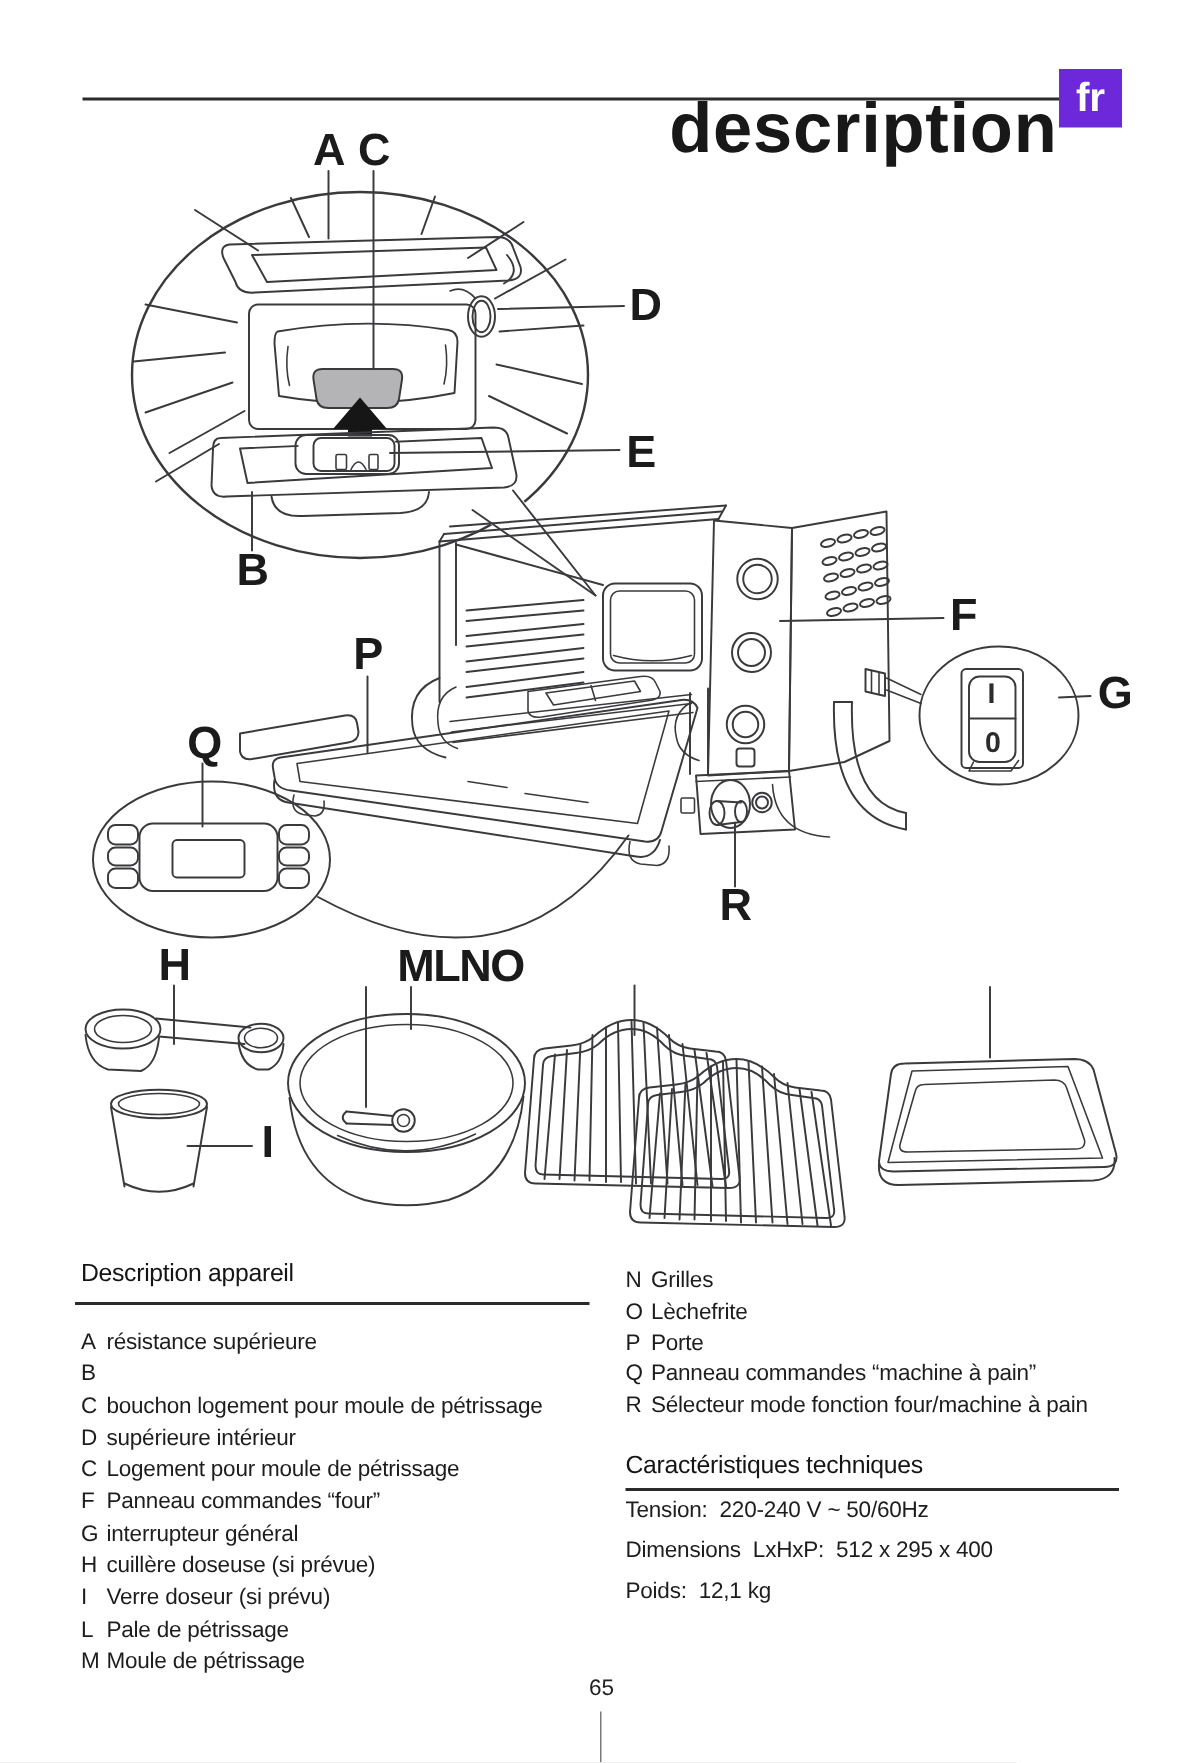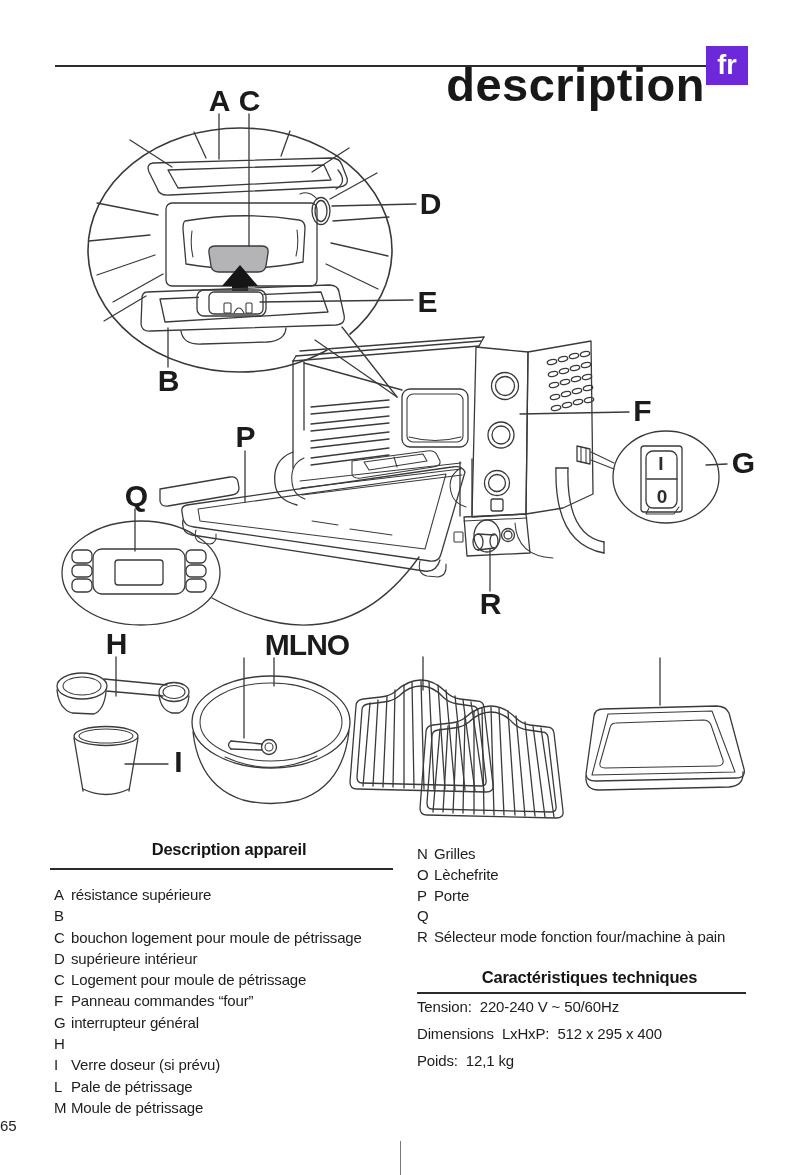--- a/index.html
+++ b/index.html
@@ -13,27 +13,27 @@
   .art{position:absolute;left:0;top:0;width:802px;height:1175px;}
   .art *{fill:none;stroke:#3a3a3d;stroke-width:1.3;stroke-linecap:round;stroke-linejoin:round;}
   .art .thin{stroke-width:1.05;}
   .art .fill-black{fill:#161616;stroke:none;}
   .art .fill-gray{fill:#b4b4b7;}
   .art .mask{fill:#ffffff;stroke:none;}
   .dl{position:absolute;transform:translate(-50%,-50%);font-weight:bold;font-size:30px;
       letter-spacing:-1px;color:#1b1b1b;line-height:1;white-space:nowrap;}
   .sw{position:absolute;transform:translate(-50%,-50%);font-weight:bold;font-size:19px;color:#2c2c2c;line-height:1;}
   .col{position:absolute;}
-  .sec-title{font-size:16.5px;font-weight:bold;letter-spacing:-.2px;margin:0;color:#151515;text-align:center;}
+  .sec-title{font-size:16.5px;font-weight:normal;letter-spacing:-.2px;margin:0;color:#151515;}
   .plist{margin-top:7px;}
   .prow{display:flex;font-size:15px;letter-spacing:-.15px;line-height:21.3px;}
   .prow .k{flex:0 0 17px;font-weight:normal;}
   .plist-r .prow{line-height:20.8px;}
   .spec-row{font-size:15px;letter-spacing:-.15px;line-height:27px;white-space:pre;}
-  .pageno{position:absolute;left:0;top:1117px;width:802px;text-align:left;font-size:15px;color:#222;}
+  .pageno{position:absolute;left:0;top:1117px;width:802px;text-align:center;font-size:15px;color:#222;}
   .cropmark{position:absolute;left:400px;top:1141px;width:1px;height:34px;background:#7a7a7a;}
 </style>
 </head>
 <body>
 
 <div class="page">
 
   <div class="hrule" style="left:55px;top:65px;width:693px;"></div>
   <h1 class="page-title">description</h1>
   <div class="lang-badge">fr</div>
@@ -339,20 +339,21 @@
       <div class="prow">
           <span class="k">F</span>
           <span>Panneau commandes “four”</span>
         </div>
       <div class="prow">
           <span class="k">G</span>
           <span>interrupteur général</span>
         </div>
       <div class="prow">
           <span class="k">H</span>
+          <span>cuillère doseuse (si prévue)</span>
         </div>
       <div class="prow">
           <span class="k">I</span>
           <span>Verre doseur (si prévu)</span>
         </div>
       <div class="prow">
           <span class="k">L</span>
           <span>Pale de pétrissage</span>
         </div>
       <div class="prow">
@@ -371,20 +372,21 @@
       <div class="prow">
           <span class="k">O</span>
           <span>Lèchefrite</span>
         </div>
       <div class="prow">
           <span class="k">P</span>
           <span>Porte</span>
         </div>
       <div class="prow">
           <span class="k">Q</span>
+          <span>Panneau commandes “machine à pain”</span>
         </div>
       <div class="prow">
           <span class="k">R</span>
           <span>Sélecteur mode fonction four/machine à pain</span>
         </div>
     </div>
   </div>
 
   <div class="col" style="left:417px;top:968px;width:345px;">
     <h2 class="sec-title">Caractéristiques techniques</h2>

